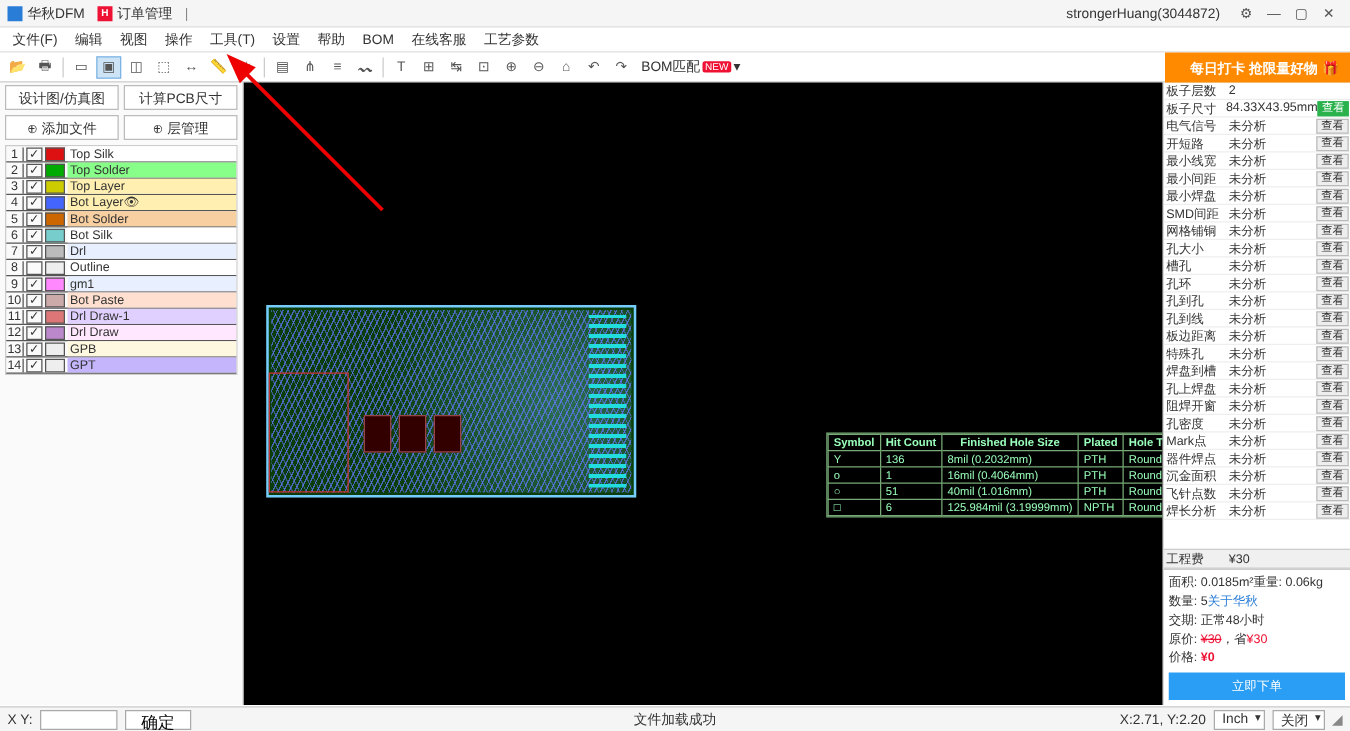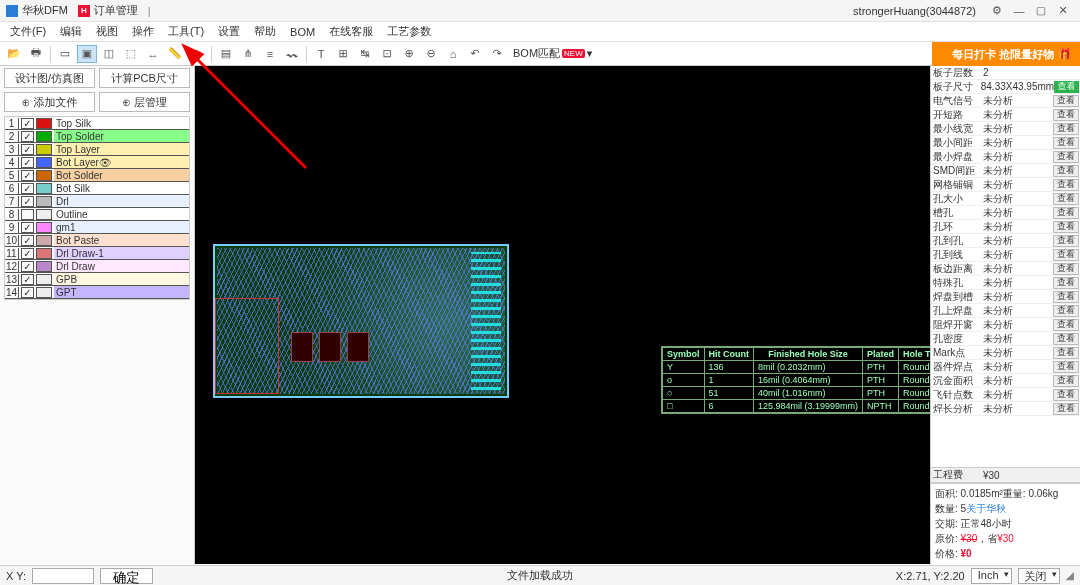--- a/index.html
+++ b/index.html
@@ -462,20 +462,21 @@
         </div>
       <div class="line">
           <span><span>原价:</span> <span class="strike">¥30</span><span>，省</span><span style="color:#e13">¥30</span></span>
           <span></span>
         </div>
       <div class="line">
           <span><span>价格:</span> <span class="price">¥0</span></span>
           <span></span>
         </div>
     </div>
+    <div class="orderbtn">立即下单</div>
   </div>
 </div>
 
 <div class="arrow">
   <svg width="130" height="140">
     <defs>
         <marker id="ah" markerWidth="10" markerHeight="10" refX="2" refY="3" orient="auto">
           <path d="M0,0 L0,6 L8,3 z" fill="#e00"></path>
         </marker>
       </defs>

